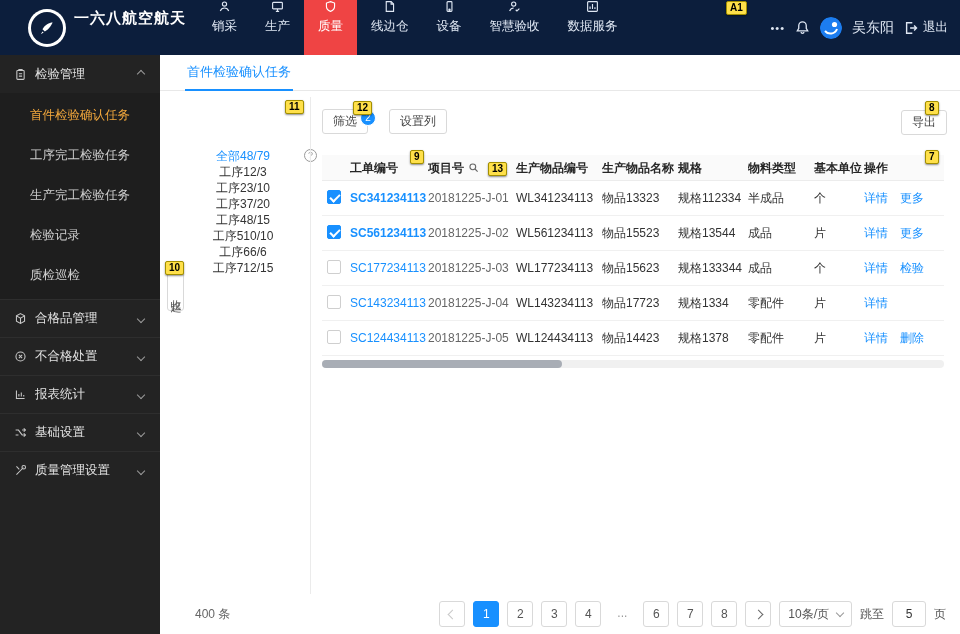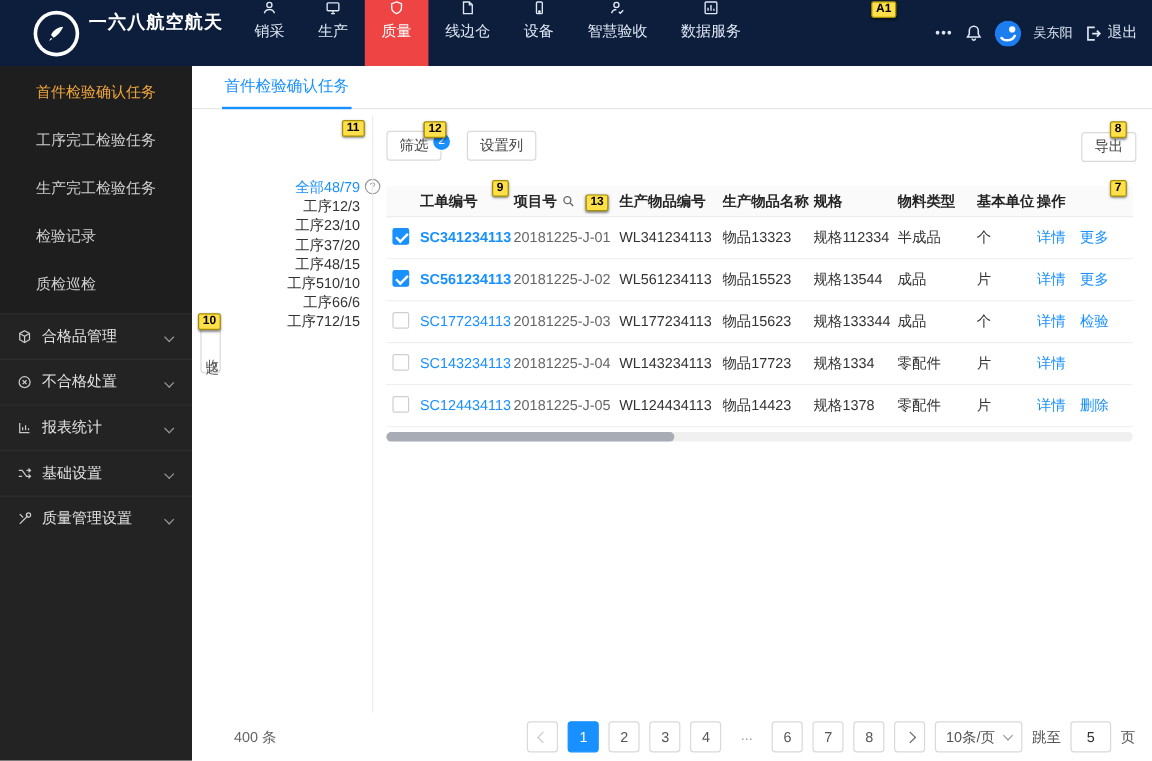--- a/index.html
+++ b/index.html
@@ -20,21 +20,21 @@
   .logo-inner { width:32px; height:32px; border-radius:50%; background:#0c1e3c;
     display:flex; align-items:center; justify-content:center; }
   .brand-name { font-size:15px; font-weight:700; color:#fff; letter-spacing:1px; white-space:nowrap; }
   .nav-items { display:flex; height:100%; }
   .nav-item { display:flex; align-items:center; gap:5px; padding:0 14px;
     font-size:12.5px; cursor:pointer; white-space:nowrap;flex-direction:column; }
   .nav-item.active { background:#ef4444; color:#fff; }
   .nav-right { margin-left:auto; display:flex; align-items:center; gap:10px; padding-right:12px; }
   .more-dots { font-size:11px; letter-spacing:1px; cursor:pointer; }
   .avatar { width:22px; height:22px; border-radius:50%; overflow:hidden; }
-  .user-name { font-size:11px; cursor:pointer; }
+  .user-name { font-size:14px; cursor:pointer; }
   .logout { display:flex; align-items:center; gap:5px; font-size:12.5px; cursor:pointer; }
 
   
   .sidebar { position:absolute; left:0; top:55px; width:160px; height:579px; background:#232323; }
   .side-sec { height:38px; display:flex; align-items:center; padding-left:14px;
     color:#e2e2e2; font-size:12.5px; cursor:pointer; border-top:1px solid #2e2e2e; }
   .side-sec:first-child { border-top:none; }
   .side-sec .sico { margin-right:8px; color:#c8c8c8; }
   .chev { width:6px; height:6px; border-right:1.4px solid #9a9a9a; border-bottom:1.4px solid #9a9a9a;
     display:inline-block; margin-left:auto; margin-right:16px; }
@@ -51,21 +51,21 @@
     border-bottom:1px solid #e8e8e8; background:#fff; }
   .tab { position:absolute; left:25px; top:0; height:36px; line-height:34px;
     color:#1890ff; font-size:13px; border-bottom:2px solid #1890ff; padding:0 2px; cursor:pointer; }
 
   
   .proc-search { position:absolute; left:23px; top:58px; width:116px; height:25px;
     border:1px solid #d9d9d9; border-radius:3px; padding:0 8px; font-size:12px;
     color:#333; outline:none; font-family:inherit; }
   .proc-search::placeholder { color:#bfbfbf; }
   .proc-list { position:absolute; left:26px; top:93px; width:114px; }
-  .prow { display:flex; justify-content:flex-end; height:16px; line-height:16px;
+  .prow { display:flex; justify-content:center; height:16px; line-height:16px;
     font-size:12px; color:#333; cursor:pointer; position:relative; }
   .prow.all { color:#1890ff; }
   .qicon { position:absolute; right:-17px; top:1px; width:13px; height:13px;
     border:1px solid #9a9a9a; border-radius:50%; color:#9a9a9a; font-size:9px;
     line-height:11px; text-align:center; }
   .vdivider { position:absolute; left:150px; top:42px; width:1px; height:497px; background:#ebebeb; }
   .collapse-btn { position:absolute; left:7px; top:216px; width:17px; height:40px;
     border:1px solid #d9d9d9; border-radius:3px; background:#fff;
     writing-mode:vertical-rl; font-size:11px; color:#555; padding-top:4px;
     text-align:center; letter-spacing:2px; cursor:pointer; }
@@ -233,20 +233,30 @@
       <svg width="14" height="14" viewBox="0 0 16 16" fill="none" stroke="#dfe7f3" stroke-width="1.6">
           <path d="M9.5 2H3v12h6.5"></path>
           <path d="M7 8h7M11.5 5.2L14.3 8l-2.8 2.8"></path>
         </svg>
       <span>退出</span>
     </span>
   </div>
 </header>
 
 <aside class="sidebar">
+  <div class="side-sec">
+    <span class="sico">
+        <svg width="13" height="13" viewBox="0 0 16 16" fill="none" stroke="currentColor" stroke-width="1.3">
+          <rect x="3.5" y="3" width="9" height="11" rx="1"></rect>
+          <path d="M6 3V2h4v1M6 7h4M6 10h4"></path>
+        </svg>
+      </span>
+    <span>检验管理</span>
+    <span class="chev up"></span>
+  </div>
   <div class="side-children">
     <div class="side-child active">首件检验确认任务</div>
     <div class="side-child">工序完工检验任务</div>
     <div class="side-child">生产完工检验任务</div>
     <div class="side-child">检验记录</div>
     <div class="side-child">质检巡检</div>
   </div>
   <div class="side-sec">
     <span class="sico">
         <svg width="13" height="13" viewBox="0 0 16 16" fill="none" stroke="currentColor" stroke-width="1.3">

